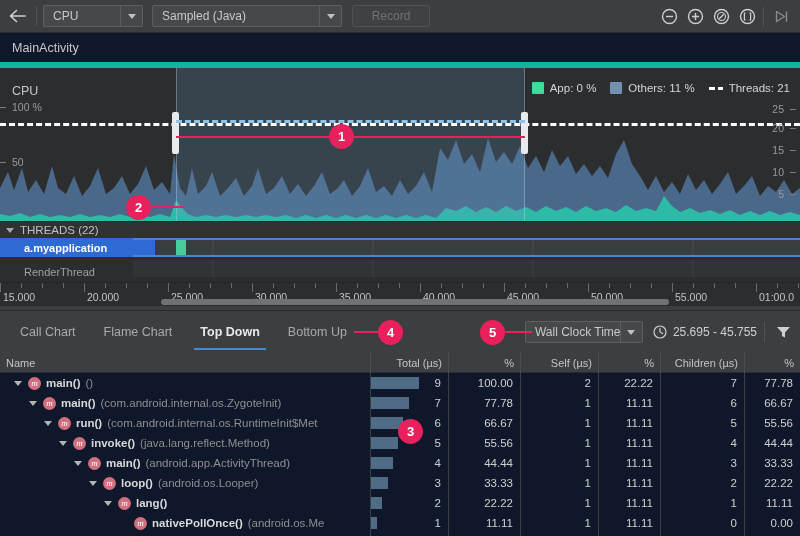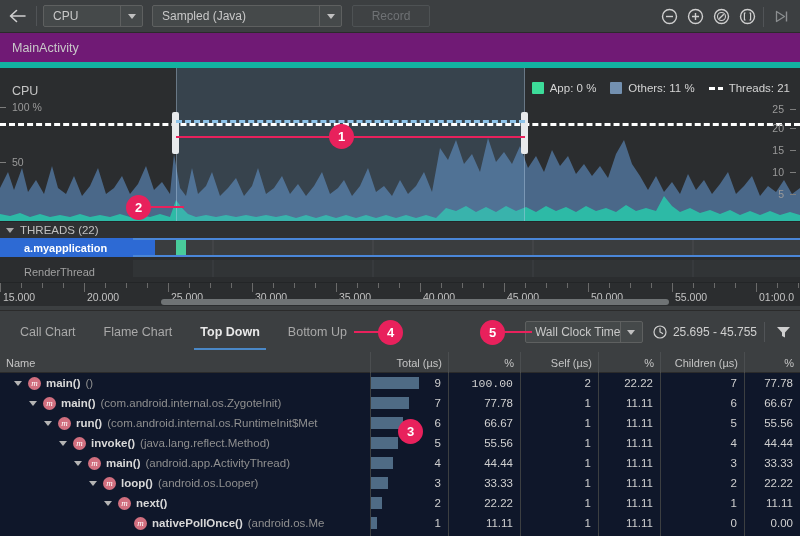--- a/index.html
+++ b/index.html
@@ -43,21 +43,21 @@
     border: 1px solid #4e5254; border-radius: 2px; color: #6f7275;
     font-size: 12px; display: flex; align-items: center; justify-content: center;
   }
   .tb-right { position: absolute; right: 6px; top: 0; height: 33px; display: flex; align-items: center; }
   .zoom-ico { width: 26px; height: 33px; display: flex; align-items: center; justify-content: center; }
   .tb-right .tb-sep { margin: 0 4px 0 3px; }
 
   
   .activity-bar {
     position: absolute; left: 0; top: 33px; width: 800px; height: 29px;
-    background: #701a75; display: flex; align-items: center;
+    background: #0f172a; display: flex; align-items: center;
   }
   .activity-title { font-size: 12.5px; color: #c9c9c9; padding-left: 12px; }
   .activity-accent {
     position: absolute; left: 0; top: 62px; width: 800px; height: 6px; background: #13b2a1;
   }
 
   
   .cpu-panel {
     position: absolute; left: 0; top: 68px; width: 800px; height: 153px;
     background: #2b2d2f; overflow: hidden;
@@ -446,21 +446,21 @@
 
       <div class="trow" style="top:0;">
         <div class="cell-name" style="left:14px;">
           <span class="row-tri"></span>
           <span class="m-badge">m</span>
           <span class="fn-name">main()</span>
           <span class="fn-pkg">()</span>
         </div>
         <div class="bar-cell" style="left:371px; width:48px;"></div>
         <div class="cell-num" style="left:370px; width:78px;">9</div>
-        <div class="cell-num" style="left:448px; width:72px;font-family:Liberation Mono, monospace;">100.00</div>
+        <div class="cell-num" style="left:448px; width:72px;">100.00</div>
         <div class="cell-num" style="left:520px; width:78px;">2</div>
         <div class="cell-num" style="left:598px; width:62px;">22.22</div>
         <div class="cell-num" style="left:660px; width:84px;">7</div>
         <div class="cell-num" style="left:744px; width:56px;">77.78</div>
       </div>
 
       <div class="trow" style="top:20px;">
         <div class="cell-name" style="left:29px;">
           <span class="row-tri"></span>
           <span class="m-badge">m</span>
@@ -537,21 +537,21 @@
         <div class="cell-num" style="left:520px; width:78px;">1</div>
         <div class="cell-num" style="left:598px; width:62px;">11.11</div>
         <div class="cell-num" style="left:660px; width:84px;">2</div>
         <div class="cell-num" style="left:744px; width:56px;">22.22</div>
       </div>
 
       <div class="trow" style="top:120px;">
         <div class="cell-name" style="left:104px; width:266px;">
           <span class="row-tri"></span>
           <span class="m-badge">m</span>
-          <span class="fn-name">next()</span>
+          <span class="fn-name">lang()</span>
         </div>
         <div class="bar-cell" style="left:371px; width:11px;"></div>
         <div class="cell-num" style="left:370px; width:78px;">2</div>
         <div class="cell-num" style="left:448px; width:72px;">22.22</div>
         <div class="cell-num" style="left:520px; width:78px;">1</div>
         <div class="cell-num" style="left:598px; width:62px;">11.11</div>
         <div class="cell-num" style="left:660px; width:84px;">1</div>
         <div class="cell-num" style="left:744px; width:56px;">11.11</div>
       </div>
 

